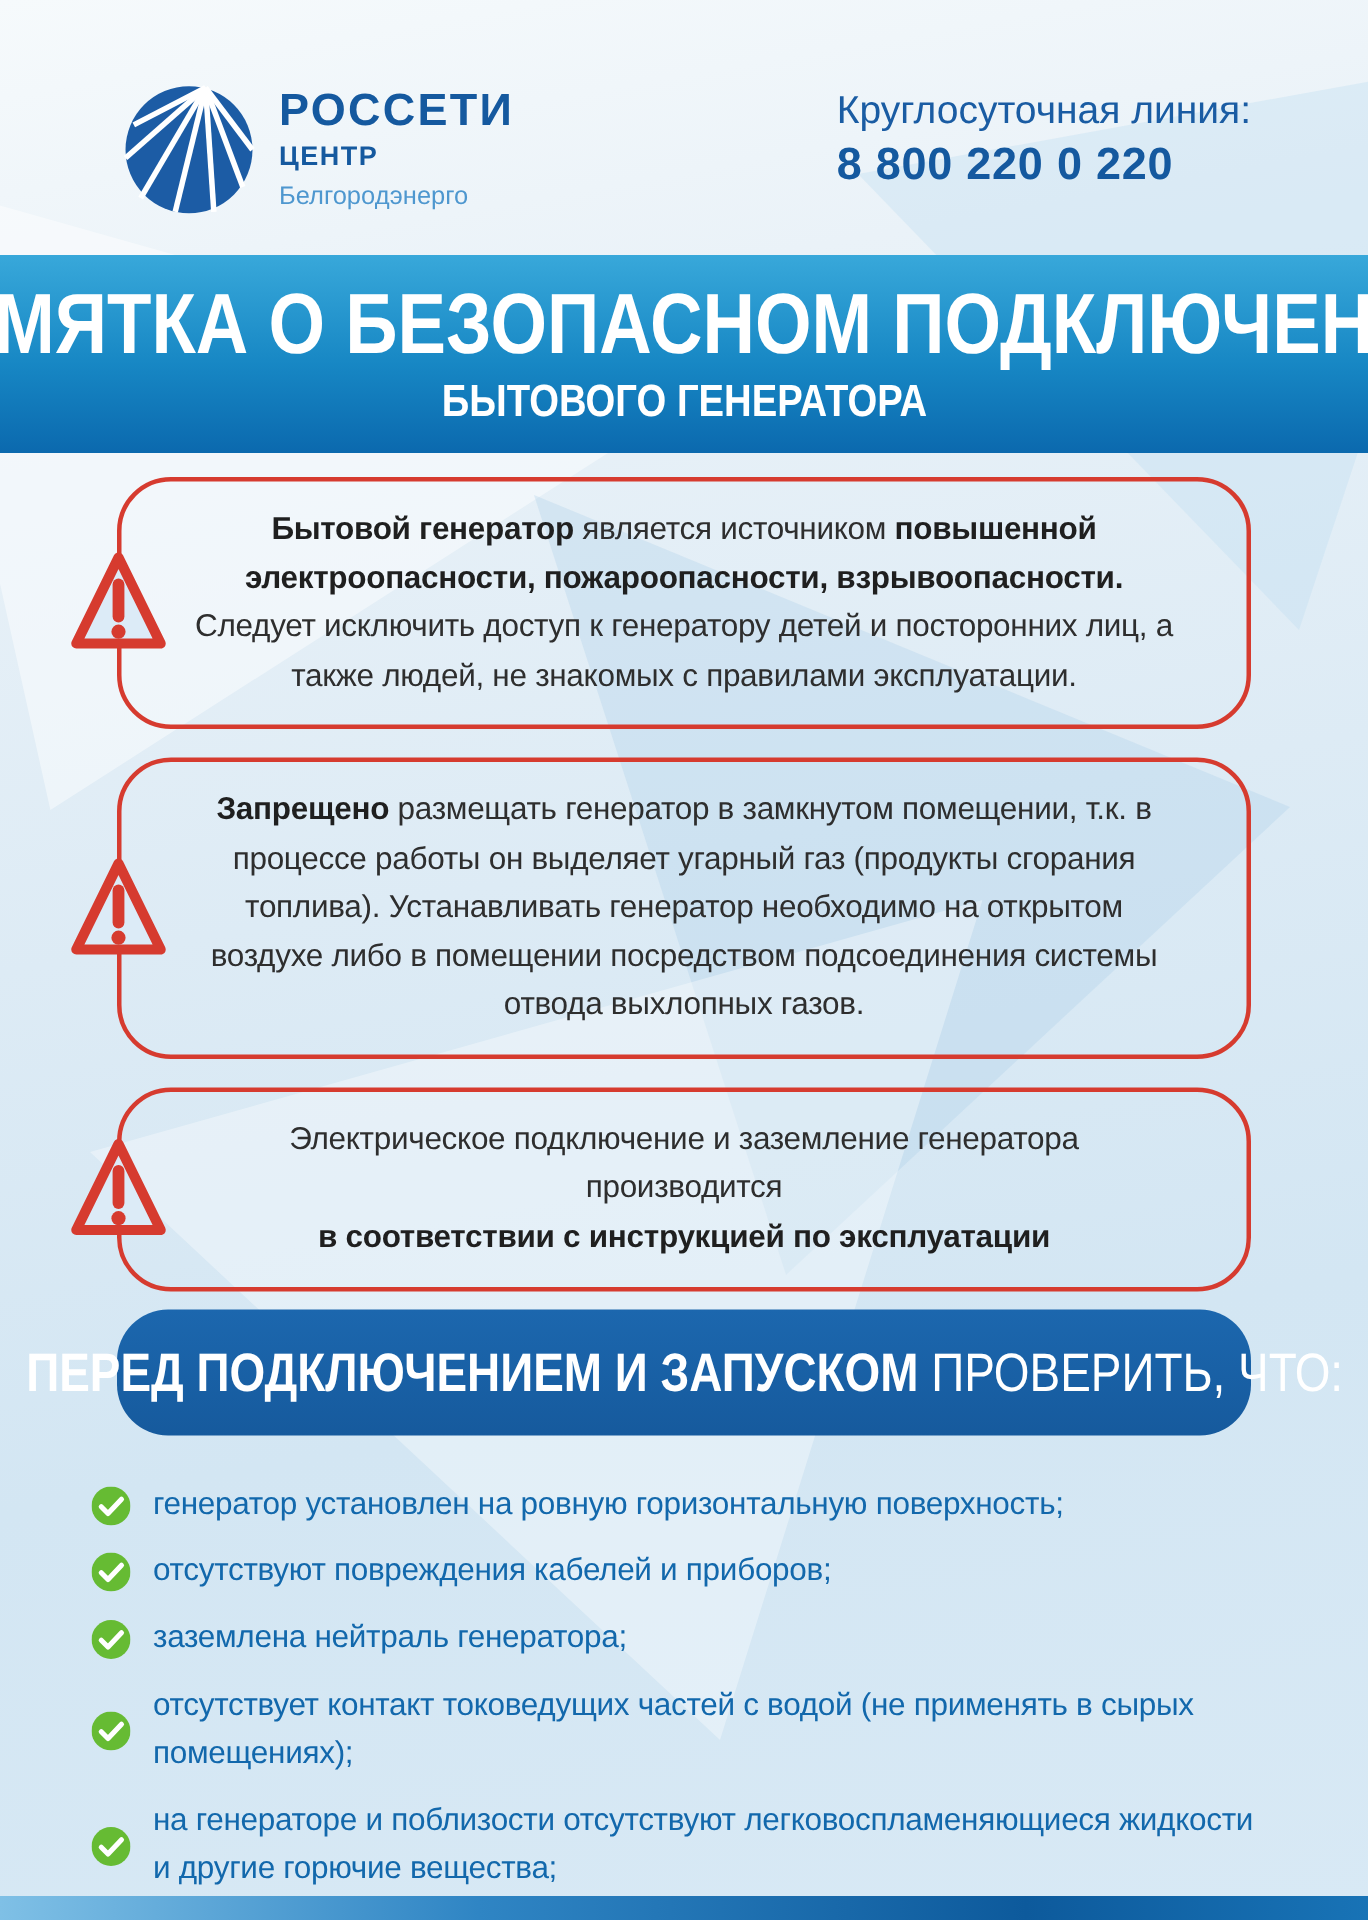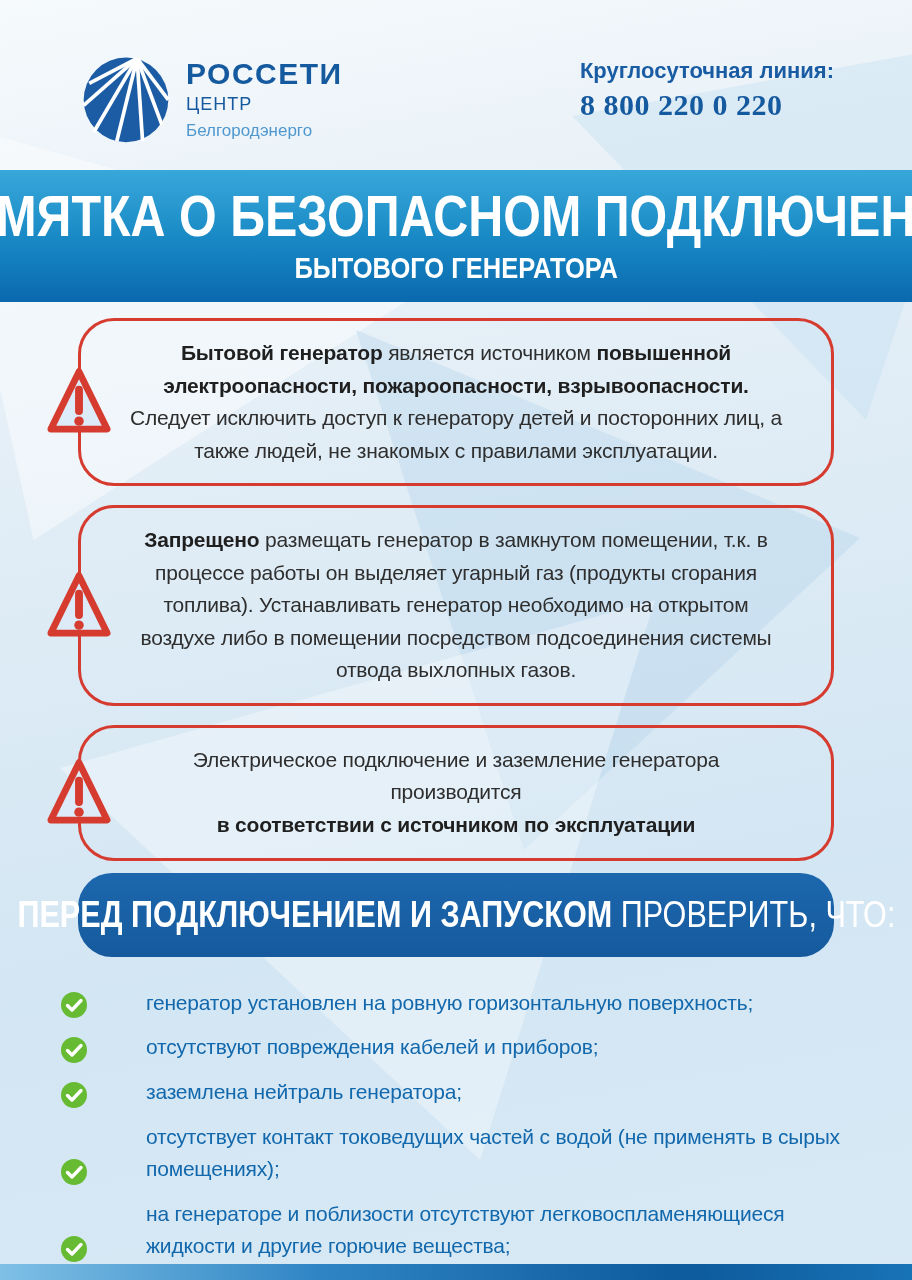--- a/index.html
+++ b/index.html
@@ -19,25 +19,25 @@
   .facet-4{right:-80px;top:40px;width:420px;height:380px;background:rgba(190,220,240,.35);clip-path:polygon(0 20%,100% 0,70% 100%);}
 
   .content{position:relative;z-index:1;}
 
   
   .header{display:flex;justify-content:space-between;align-items:flex-start;padding:52px 78px 0 78px;}
   .logo-wrap{display:flex;align-items:flex-start;}
   .logo-mark{width:96px;height:92px;flex:0 0 auto;}
   .logo-text{margin-left:12px;padding-top:6px;}
   .logo-brand{font-size:30px;font-weight:bold;color:#15599f;letter-spacing:1.5px;line-height:1.05;}
-  .logo-division{font-size:18px;font-weight:normal;color:#15599f;letter-spacing:1px;margin-top:4px;}
+  .logo-division{font-size:18px;font-weight:bold;color:#15599f;letter-spacing:1px;margin-top:4px;}
   .logo-region{font-size:17px;color:#4e97cf;margin-top:6px;}
   .hotline{padding-top:6px;}
-  .hotline-label{font-size:22px;font-weight:bold;color:#1a5ca3;}
-  .hotline-number{font-size:30px;font-weight:bold;color:#15599f;letter-spacing:.5px;margin-top:4px;font-family:Liberation Serif, serif;}
+  .hotline-label{font-size:26px;font-weight:normal;color:#1a5ca3;}
+  .hotline-number{font-size:30px;font-weight:bold;color:#15599f;letter-spacing:.5px;margin-top:4px;}
 
   
   .banner{
     margin-top:26px;width:100%;height:132px;
     background:linear-gradient(180deg,#38a8da 0%, #1787c4 55%, #0b69ae 100%);
     display:flex;flex-direction:column;justify-content:center;align-items:center;
     color:#ffffff;text-align:center;
   }
   .cond{display:inline-block;transform:scaleX(.85);transform-origin:center;white-space:nowrap;}
   .banner-line1{font-size:57px;font-weight:bold;line-height:1.0;}
@@ -71,21 +71,21 @@
     display:flex;align-items:center;justify-content:center;
     color:#fff;box-sizing:border-box;
   }
   .pill-text{font-size:36px;line-height:1;}
   .pill-bold{font-weight:bold;}
   .pill-reg{font-weight:normal;}
 
   
   .checklist{list-style:none;margin:30px auto 0 auto;padding:0;width:790px;}
   .checklist li{
-    display:flex;align-items:flex-end;margin-bottom:13px;gap:44px;
+    display:flex;align-items:center;margin-bottom:13px;
   }
   .check-icon{width:26px;height:26px;flex:0 0 auto;margin-top:2px;}
   .check-label{
     margin-left:15px;font-size:21px;line-height:1.52;color:#1268ac;letter-spacing:-.2px;
   }
 
   
   .footer-strip{
     position:absolute;left:0;bottom:0;width:100%;height:16px;z-index:2;
     background:linear-gradient(90deg,#7fc0e6 0%, #2f85c4 35%, #0d5a9c 75%, #1873b6 100%);
@@ -153,21 +153,21 @@
         </svg>
         <p class="warn-text"><span class="b">Запрещено </span><span>размещать генератор в замкнутом помещении, т.к. в процессе работы он выделяет угарный газ (продукты сгорания топлива). Устанавливать генератор необходимо на открытом воздухе либо в помещении посредством подсоединения системы отвода выхлопных газов.</span></p>
       </div>
 
       <div class="warn-box warn-box-3">
         <svg class="warn-icon" viewBox="0 0 64 72">
           <polygon points="32,9 57,60 7,60" fill="#dcebf7" stroke="#d63b2f" stroke-width="6" stroke-linejoin="round"></polygon>
           <line x1="32" y1="25" x2="32" y2="44" stroke="#d63b2f" stroke-width="7" stroke-linecap="round"></line>
           <circle cx="32" cy="53" r="4.2" fill="#d63b2f"></circle>
         </svg>
-        <p class="warn-text"><span>Электрическое подключение и заземление генератора производится</span><br><span class="b">в соответствии с источником по эксплуатации</span></p>
+        <p class="warn-text"><span>Электрическое подключение и заземление генератора производится</span><br><span class="b">в соответствии с инструкцией по эксплуатации</span></p>
       </div>
 
       <div class="pill">
         <div class="pill-text">
           <span class="cond"><span class="pill-bold">ПЕРЕД ПОДКЛЮЧЕНИЕМ И ЗАПУСКОМ</span><span class="pill-reg"> ПРОВЕРИТЬ, ЧТО:</span></span>
         </div>
       </div>
     </div>
 
     <ul class="checklist" id="checklist">

